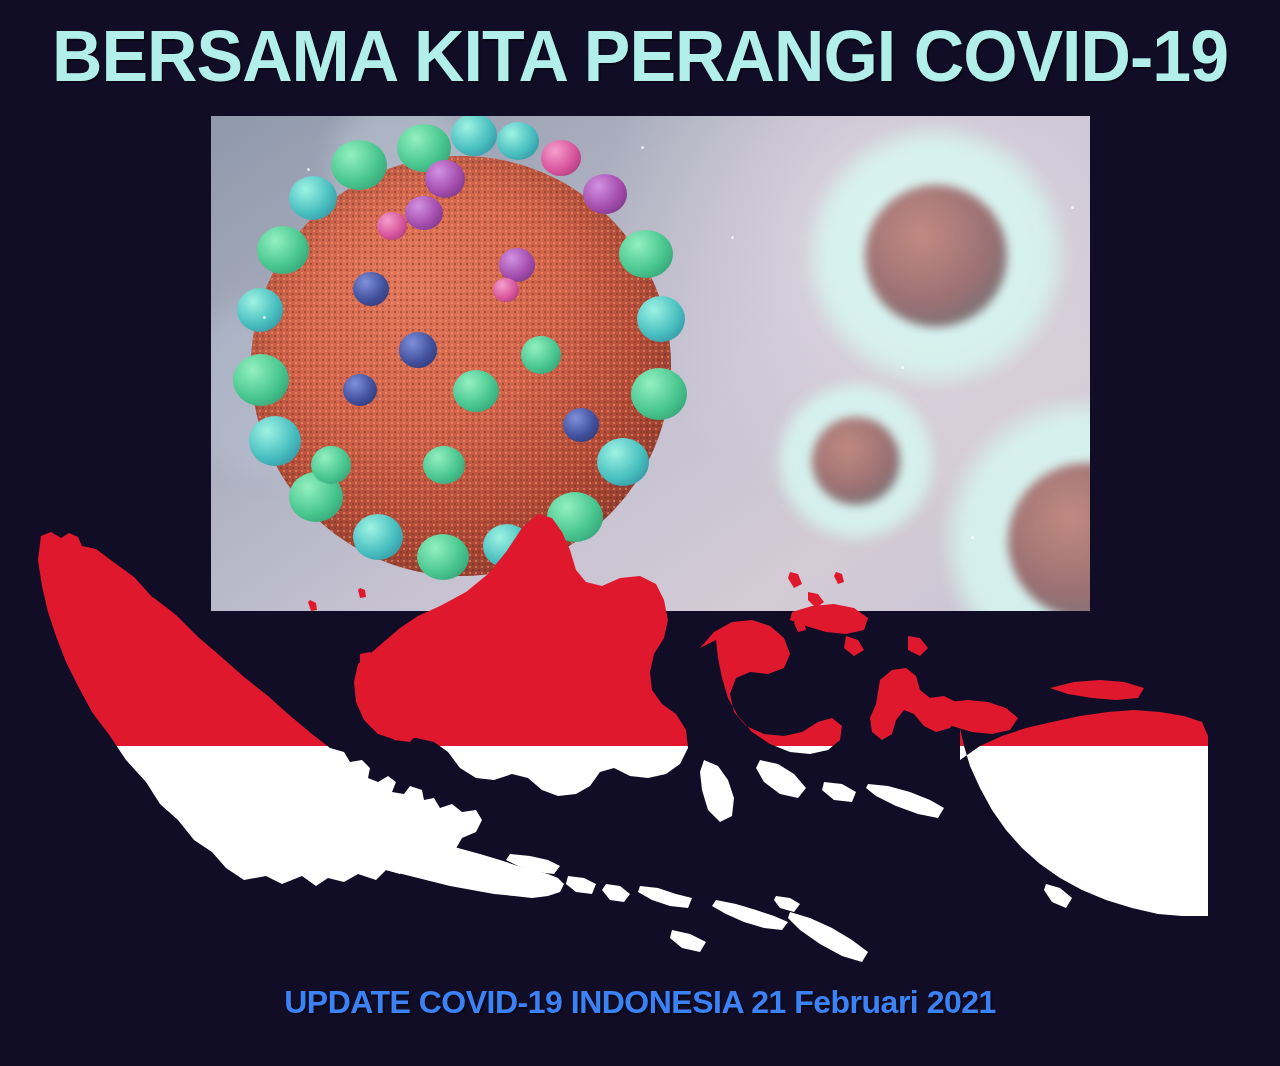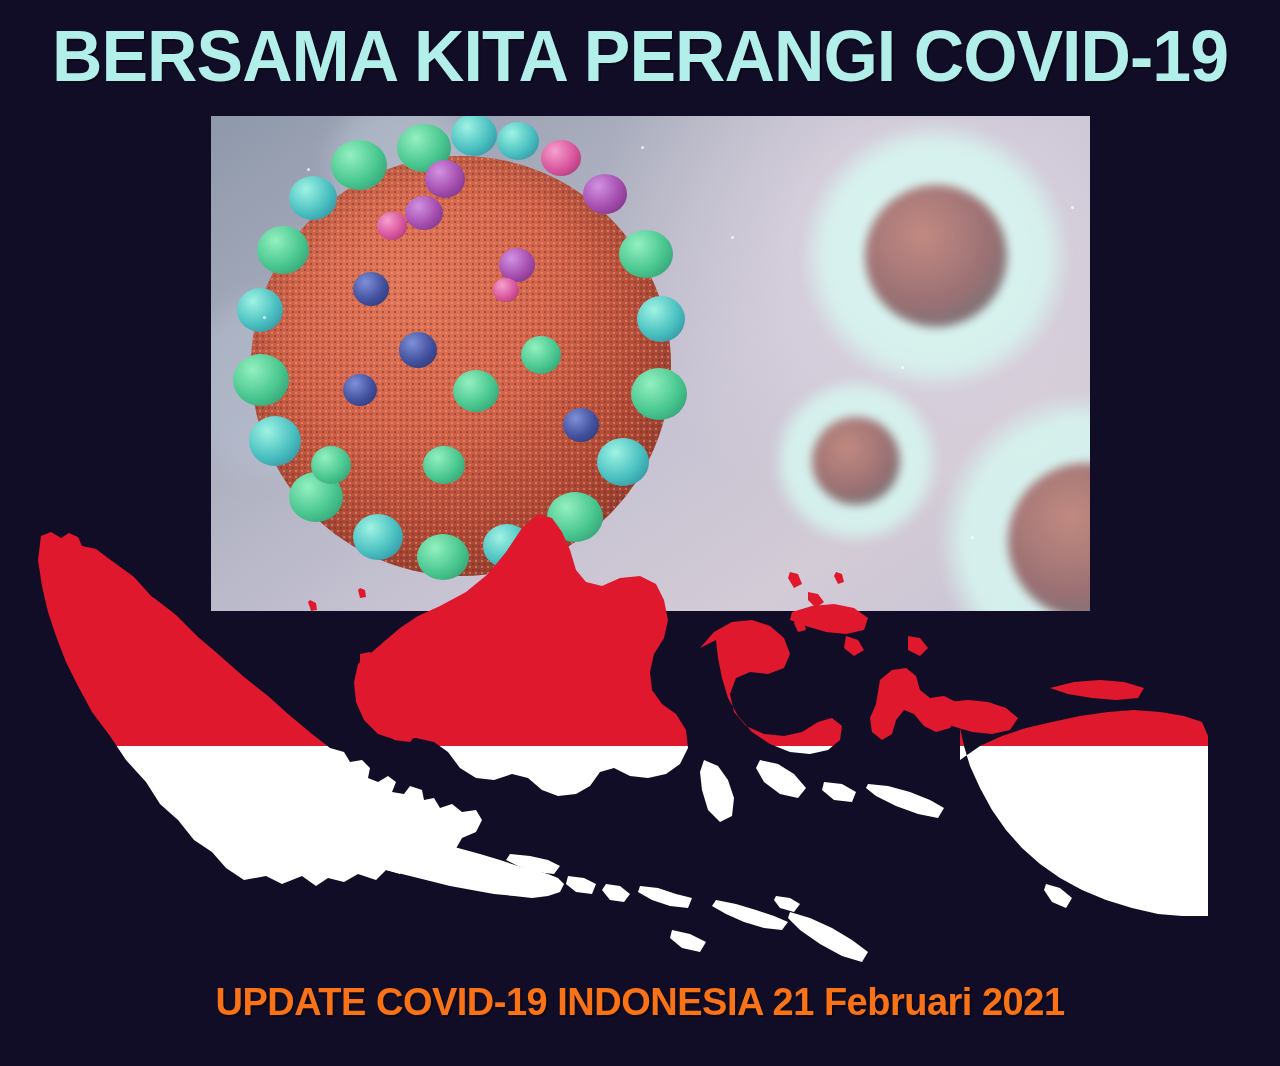--- a/index.html
+++ b/index.html
@@ -126,24 +126,24 @@
   }
   #map-svg { display: block; width: 1280px; height: 1066px; }
 
   
   #footer-text {
     position: absolute;
     left: 0;
     bottom: 38px;
     width: 1280px;
     text-align: center;
-    color: #f97316;
+    color: #3b82f6;
     font-family: "Liberation Sans", sans-serif;
     font-weight: bold;
-    font-size: 38px;
+    font-size: 32px;
     line-height: 52px;
     letter-spacing: -0.5px;
     white-space: nowrap;
     text-shadow: 2px 2px 0 rgba(0,0,0,0.35);
   }
 </style>
 </head>
 <body>
 
 <div id="poster">

